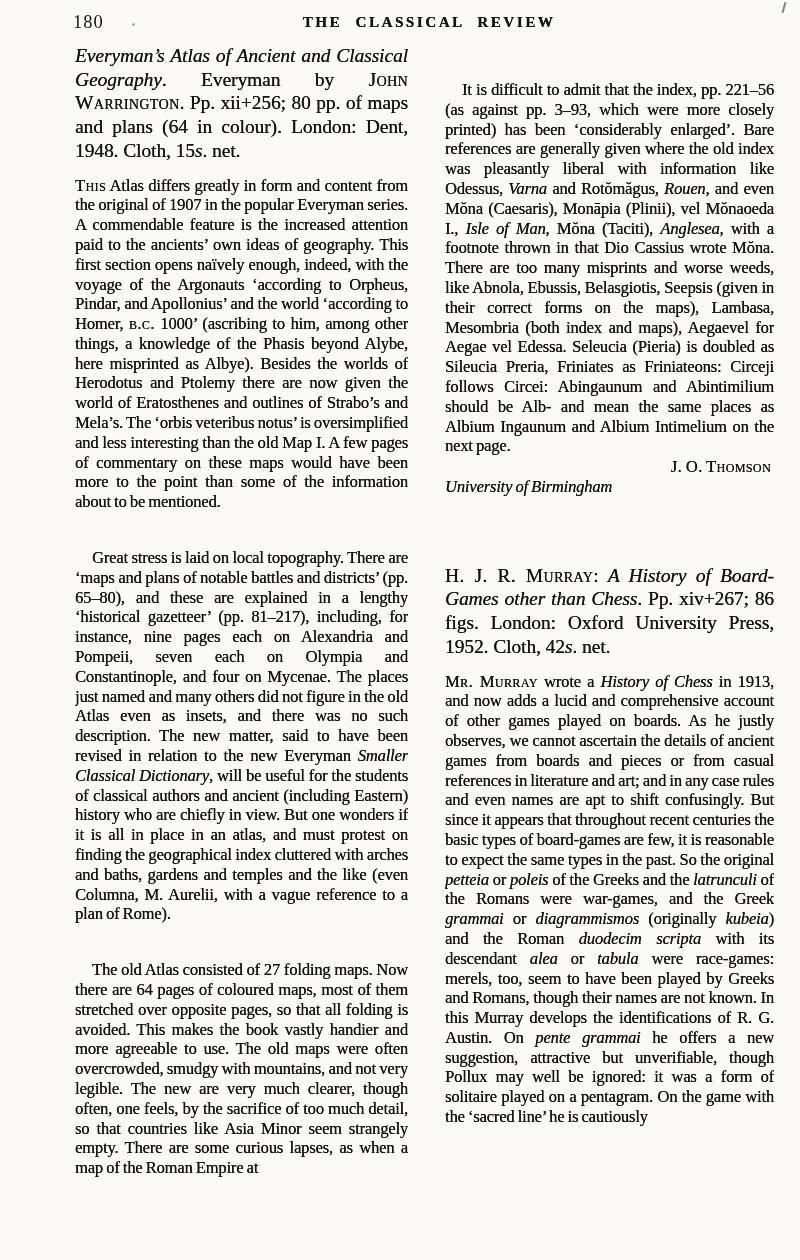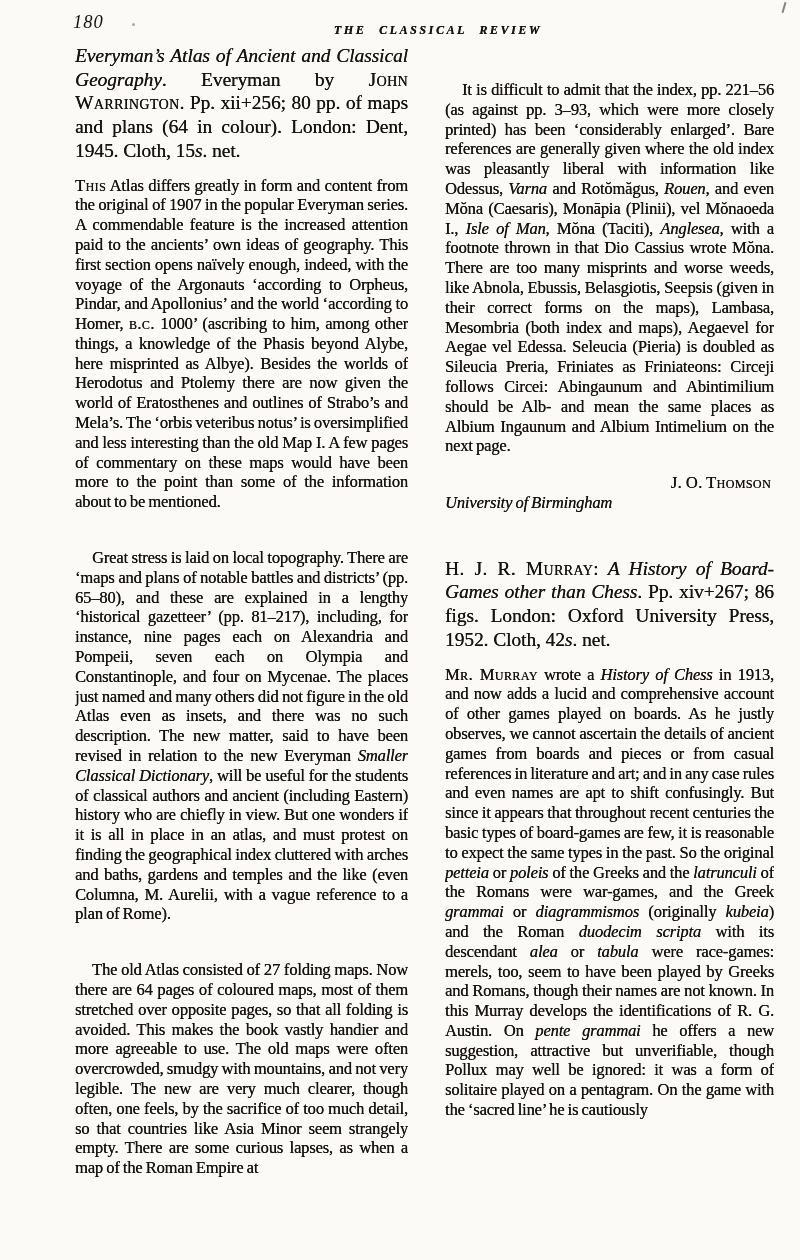--- a/index.html
+++ b/index.html
@@ -9,29 +9,29 @@
     height: 1260px;
     margin: 0 auto;
     background: #fbfaf7;
     overflow: hidden;
     font-family: "Liberation Serif", "DejaVu Serif", serif;
     color: #17130f;
     -webkit-hyphens: auto;
     hyphens: auto;
   }
   
-  .header { position: absolute; top: 0; left: 0; right: 0; height: 42px; font-style: italic; }
+  .header { position: absolute; top: 0; left: 0; right: 0; height: 42px; }
   .page-number {
     position: absolute; left: 73px; top: 12px;
     font-size: 18.5px; letter-spacing: 1px;
   }
   .journal-title {
     position: absolute; left: 426px; top: 11px; transform: translateX(-50%);
-    margin: 12px; white-space: nowrap;
-    font-size: 12px; font-weight: bold;
+    margin: 3px; white-space: nowrap;
+    font-size: 15px; font-weight: bold;
     letter-spacing: 2.6px; word-spacing: 7px;
     text-shadow: 0.25px 0 0 currentColor;
   }
   .artifact-tick {
     position: absolute; top: 2px; left: 783px; width: 2px; height: 11px;
     background: #55504a; transform: rotate(16deg); opacity: .7;
   }
   .artifact-dot {
     position: absolute; top: 23px; left: 132px; width: 3px; height: 3px;
     border-radius: 50%; background: #8a857e; opacity: .7;
@@ -56,42 +56,42 @@
   }
   .body {
     font-size: 16.5px; line-height: 19.8px;
     text-align: justify;
     letter-spacing: -0.15px; word-spacing: -0.8px;
     text-shadow: 0.2px 0 0 currentColor;
   }
   .indent { text-indent: 17px; margin-top: 36px; }
   .i  { font-style: italic; }
   .sc { font-variant: small-caps; letter-spacing: 0.4px; }
-  .signature { margin-top: 17px; }
+  .signature { margin-top: 1px; }
   .sig-name { text-align: right; padding-right: 3px; }
   .sig-aff  { font-style: italic; }
-  .review-2 { margin-top: 44px; }
+  .review-2 { margin-top: 67px; }
 </style>
 </head>
 <body>
 
 <div class="page">
 
   <div class="header">
     <span class="page-number">180</span>
     <h1 class="journal-title">THE CLASSICAL REVIEW</h1>
     <div class="artifact-tick"></div>
     <div class="artifact-dot"></div>
   </div>
 
   <main class="columns">
 
     <div class="col left">
       <section class="review">
-        <p class="heading"><span class="i">Everyman’s Atlas of Ancient and Classical Geography</span><span>.  Everyman by </span><span class="sc">John Warrington</span><span>.  Pp. xii+256; 80 pp. of maps and plans (64 in colour).  London: Dent, 1945.  Cloth, 15</span><span class="i">s</span><span>. net.</span></p>
+        <p class="heading"><span class="i">Everyman’s Atlas of Ancient and Classical Geography</span><span>.  Everyman by </span><span class="sc">John Warrington</span><span>.  Pp. xii+256; 80 pp. of maps and plans (64 in colour).  London: Dent, 1948.  Cloth, 15</span><span class="i">s</span><span>. net.</span></p>
         <p class="body"><span class="sc">This</span><span> Atlas differs greatly in form and content from the original of 1907 in the popular Everyman series. A commendable feature is the increased attention paid to the ancients’ own ideas of geography. This first section opens naïvely enough, indeed, with the voyage of the Argonauts ‘according to Orpheus, Pindar, and Apollonius’ and the world ‘according to Homer, </span><span class="sc">b.c.</span><span> 1000’ (ascribing to him, among other things, a knowledge of the Phasis beyond Alybe, here misprinted as Albye). Besides the worlds of Herodotus and Ptolemy there are now given the world of Eratosthenes and outlines of Strabo’s and Mela’s. The ‘orbis veteribus notus’ is oversimplified and less interesting than the old Map I. A few pages of commentary on these maps would have been more to the point than some of the information about to be mentioned.</span></p>
         <p class="body indent"><span>Great stress is laid on local topography. There are ‘maps and plans of notable battles and districts’ (pp. 65–80), and these are explained in a lengthy ‘historical gazetteer’ (pp. 81–217), including, for instance, nine pages each on Alexandria and Pompeii, seven each on Olympia and Constantinople, and four on Mycenae. The places just named and many others did not figure in the old Atlas even as insets, and there was no such description. The new matter, said to have been revised in relation to the new Everyman </span><span class="i">Smaller Classical Dictionary</span><span>, will be useful for the students of classical authors and ancient (including Eastern) history who are chiefly in view. But one wonders if it is all in place in an atlas, and must protest on finding the geographical index cluttered with arches and baths, gardens and temples and the like (even Columna, M. Aurelii, with a vague reference to a plan of Rome).</span></p>
         <p class="body indent"><span>The old Atlas consisted of 27 folding maps. Now there are 64 pages of coloured maps, most of them stretched over opposite pages, so that all folding is avoided. This makes the book vastly handier and more agreeable to use. The old maps were often overcrowded, smudgy with mountains, and not very legible. The new are very much clearer, though often, one feels, by the sacrifice of too much detail, so that countries like Asia Minor seem strangely empty. There are some curious lapses, as when a map of the Roman Empire at</span></p>
       </section>
     </div>
 
     <div class="col right">
       <section class="review">
         <p class="body indent"><span>It is difficult to admit that the index, pp. 221–56 (as against pp. 3–93, which were more closely printed) has been ‘considerably enlarged’. Bare references are generally given where the old index was pleasantly liberal with information like Odessus, </span><span class="i">Varna</span><span> and Rotŏmăgus, </span><span class="i">Rouen</span><span>, and even Mŏna (Caesaris), Monāpia (Plinii), vel Mŏnaoeda I., </span><span class="i">Isle of Man</span><span>, Mŏna (Taciti), </span><span class="i">Anglesea</span><span>, with a footnote thrown in that Dio Cassius wrote Mŏna. There are too many misprints and worse weeds, like Abnola, Ebussis, Belasgiotis, Seepsis (given in their correct forms on the maps), Lambasa, Mesombria (both index and maps), Aegaevel for Aegae vel Edessa. Seleucia (Pieria) is doubled as Sileucia Preria, Friniates as Friniateons: Circeji follows Circei: Abingaunum and Abintimilium should be Alb- and mean the same places as Albium Ingaunum and Albium Intimelium on the next page.</span></p>
         <div class="signature">

